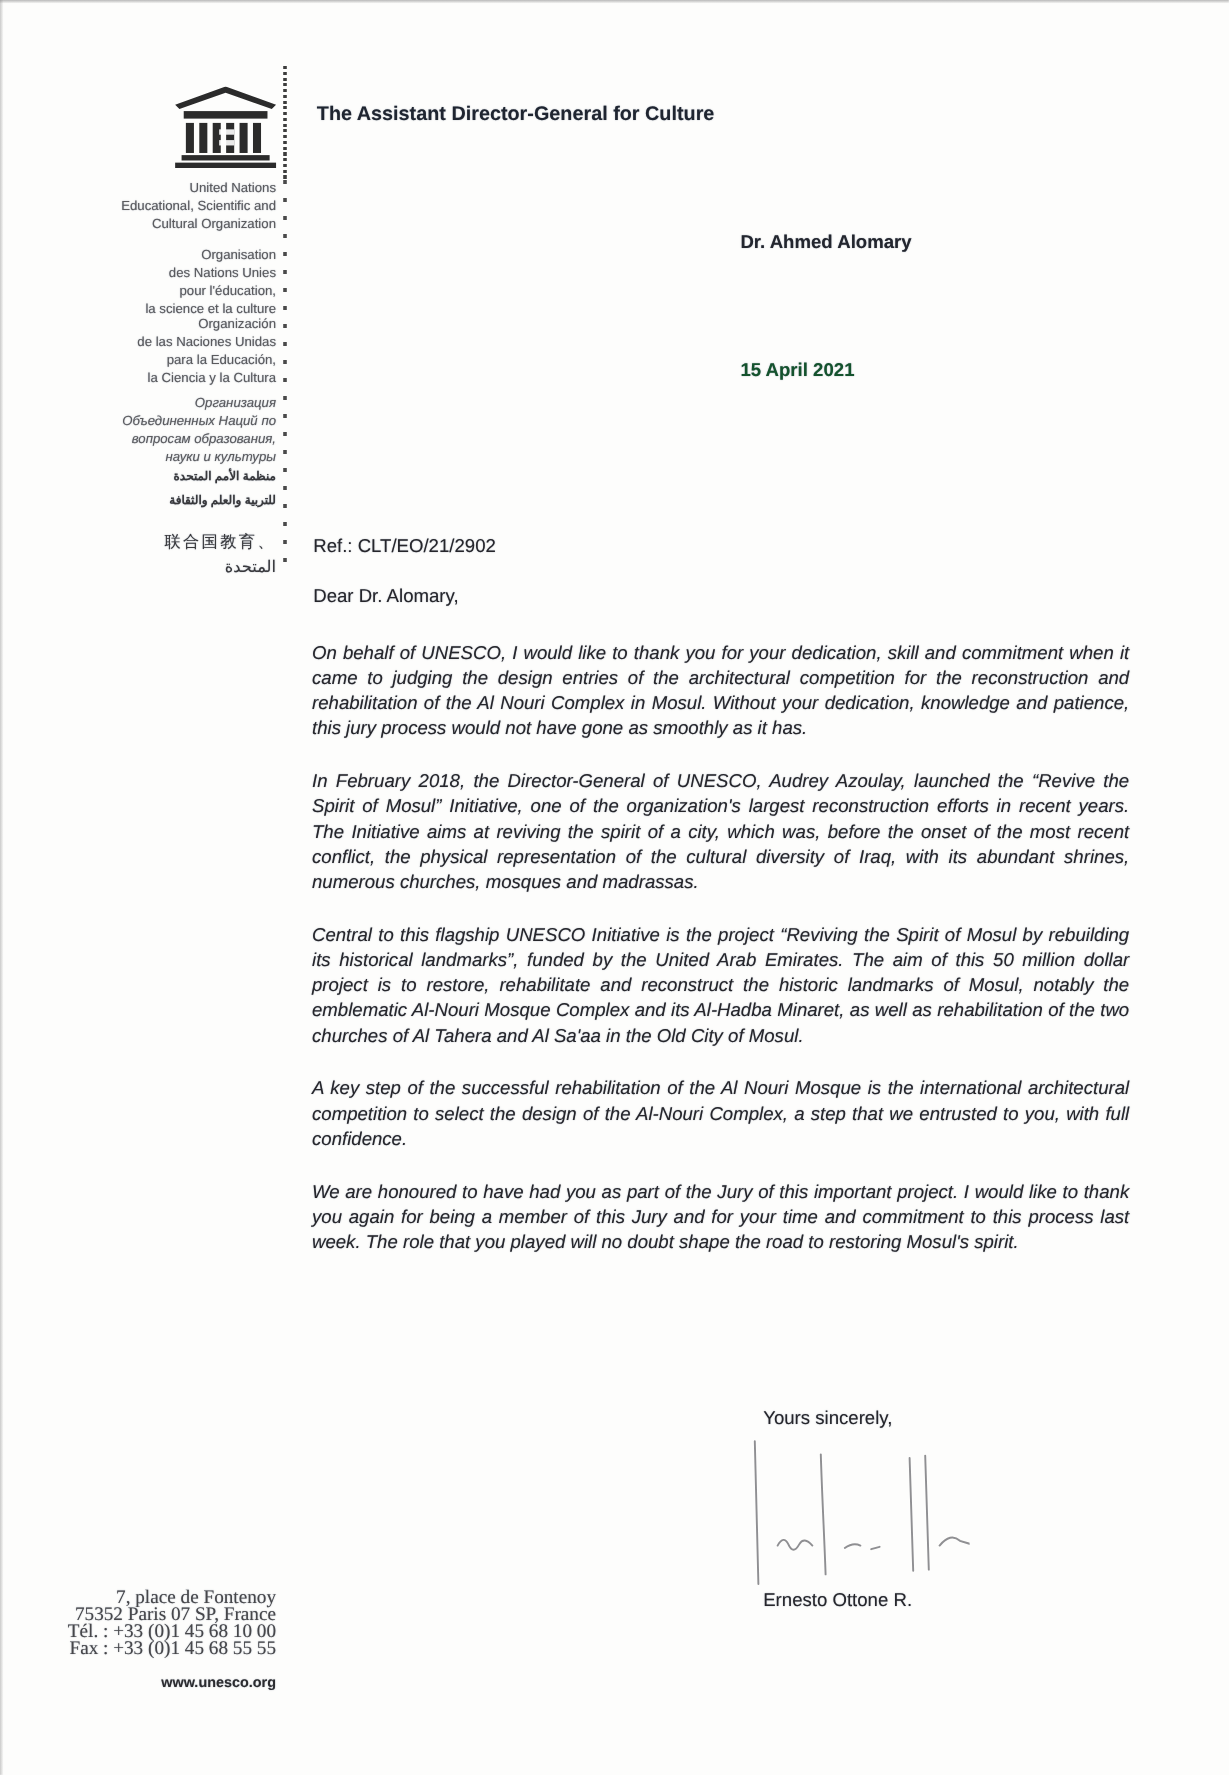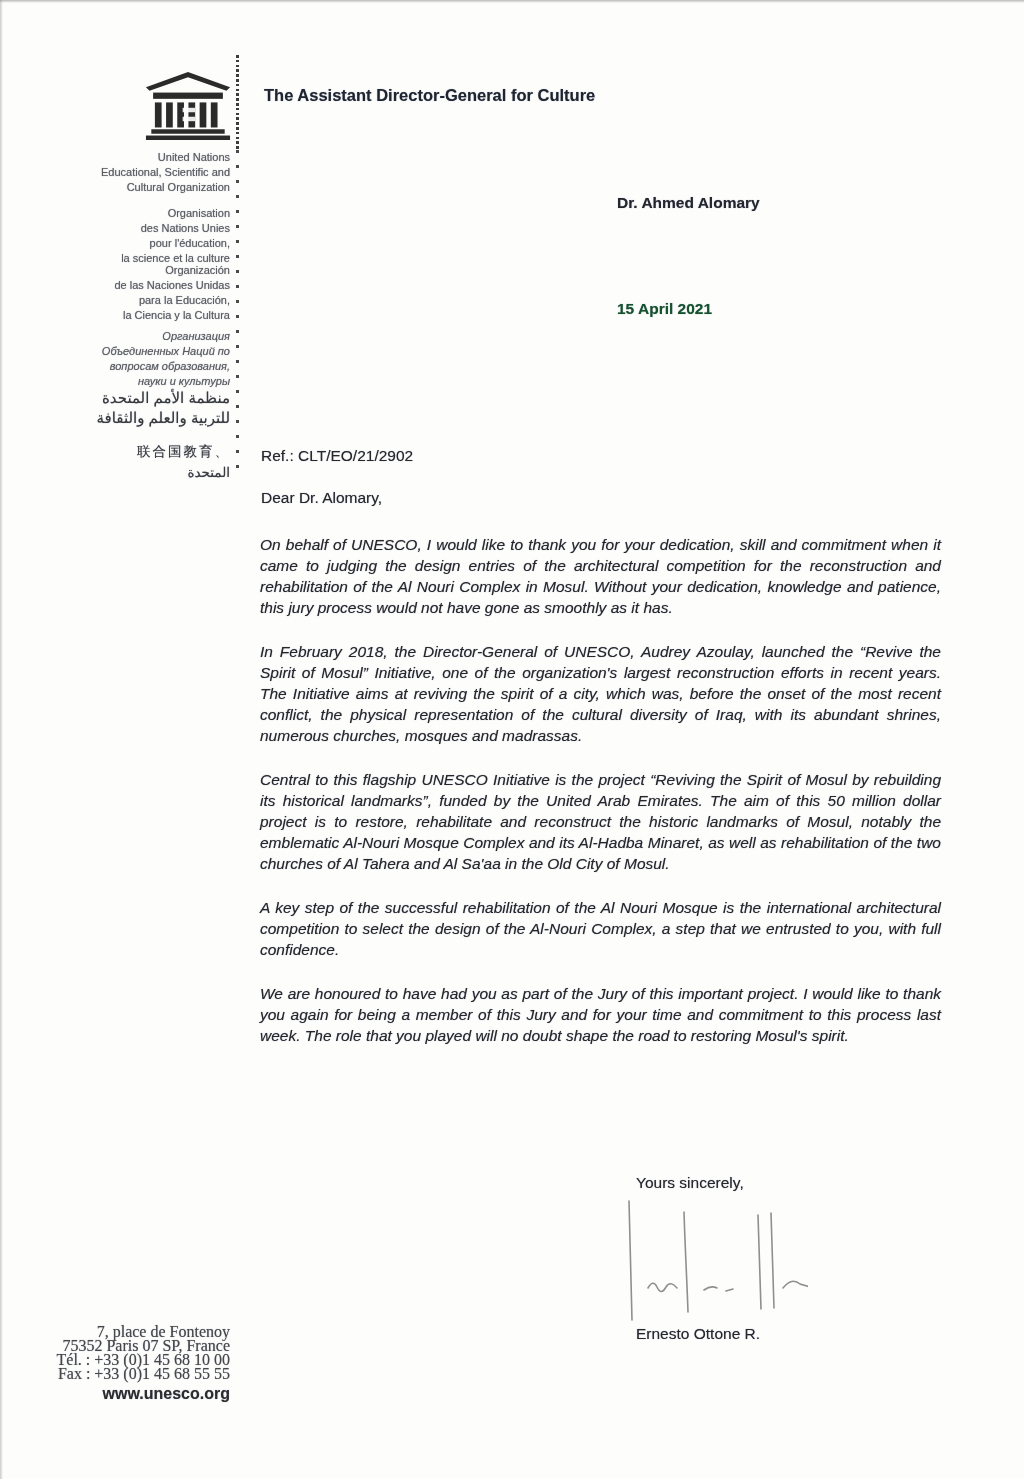--- a/index.html
+++ b/index.html
@@ -18,21 +18,21 @@
   .blurry{ text-shadow:0 0 1px rgba(45,60,85,.55); }
 
   
   .logo{position:absolute;left:142px;top:72px;width:92px;height:68px;}
   .org{position:absolute;right:794px;width:200px;text-align:right;
        font-size:11px;line-height:15px;color:#5b5b5e;white-space:pre-line;}
   .org-en{top:150px;}
   .org-fr{top:206px;}
   .org-es{top:263px;}
   .org-ru{top:329px;font-style:italic;}
-  .org-ar{top:388px;font-size:15px;line-height:20px;color:#39393c;font-weight:normal;direction:rtl;}
+  .org-ar{top:388px;font-size:10px;line-height:20px;color:#39393c;font-weight:bold;direction:rtl;}
   .org-zh{top:441px;font-size:13.5px;line-height:21px;color:#39393c;letter-spacing:2px;}
 
   .dotline{position:absolute;left:236px;width:3px;}
   .dotline-dense{top:55px;height:95px;
     background-image:repeating-linear-gradient(to bottom,#3c3c3c 0 2.6px,transparent 2.6px 4.8px);}
   .dotline-sparse{top:150px;height:322px;
     background-image:repeating-linear-gradient(to bottom,#4a4a4a 0 3px,transparent 3px 15px);}
 
   
   .sender-title{position:absolute;left:264px;top:86px;font-size:16.5px;font-weight:bold;color:#1f2530;}
@@ -44,21 +44,21 @@
   .body-col{position:absolute;left:260px;top:534px;width:681px;font-style:italic;}
   .body-col p{margin:0 0 23px 0;font-size:15.5px;line-height:21px;text-align:justify;color:#26262b;}
 
   .closing{position:absolute;left:636px;top:1174px;font-size:15.5px;}
   .signature{position:absolute;left:622px;top:1198px;width:186px;height:128px;}
   .signatory{position:absolute;left:636px;top:1325px;font-size:15.5px;}
 
   
   .footer{position:absolute;right:794px;top:1325px;width:220px;text-align:right;}
   .footer-address{font-size:16px;line-height:14px;color:#47474a;white-space:pre-line;font-family:Liberation Serif, serif;}
-  .footer-web{margin-top:4px;font-size:16px;font-weight:bold;color:#2c2c2f;}
+  .footer-web{margin-top:14px;font-size:12px;font-weight:bold;color:#2c2c2f;}
 </style>
 </head>
 <body>
 
 <div class="scan-edge-top"></div>
 <div class="scan-edge-left"></div>
 
 <div class="logo">
   <svg viewBox="0 0 100 76" width="92" height="68" aria-hidden="true">
     <g fill="#2b2b2b">

